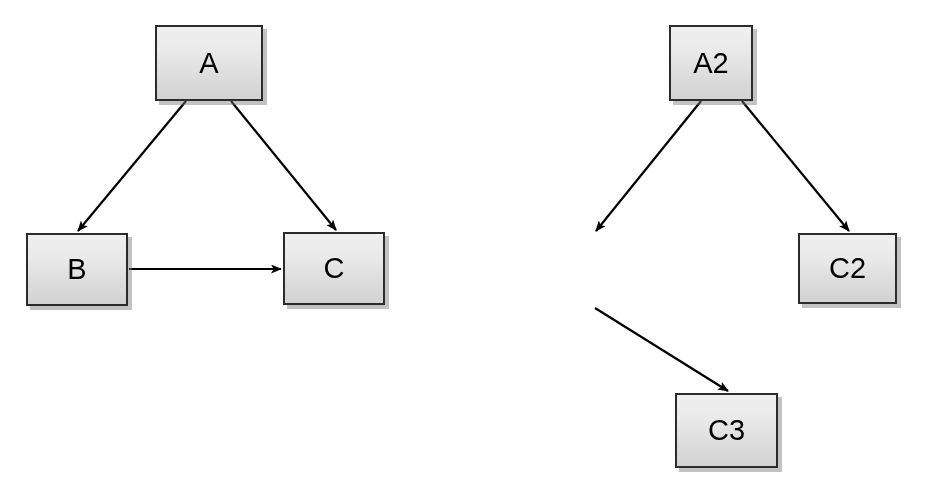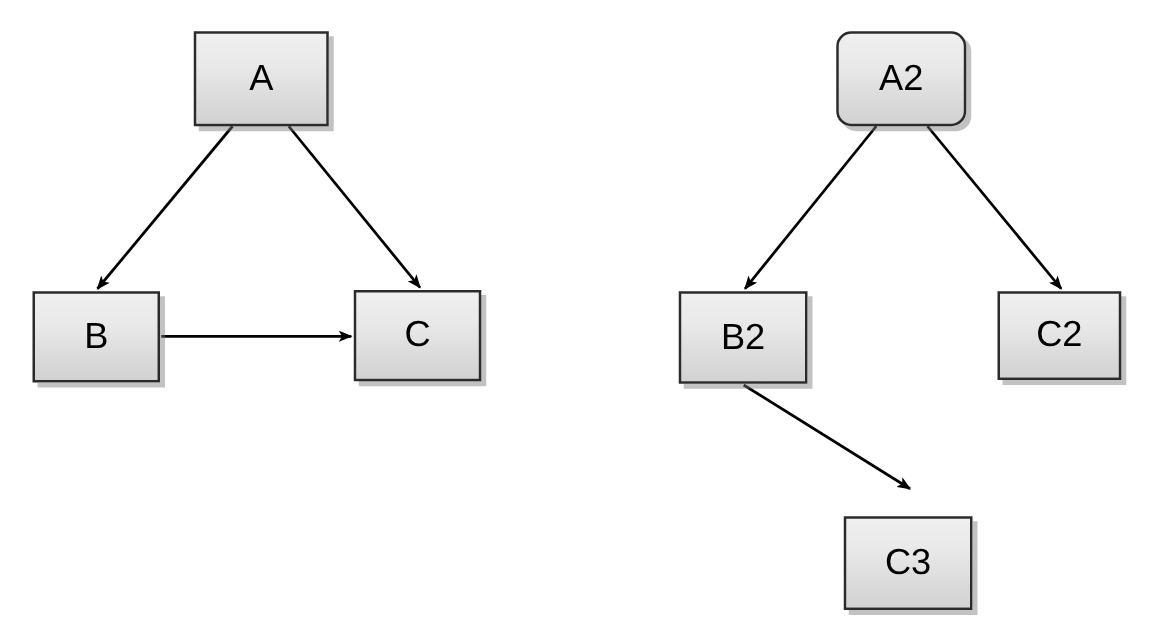--- a/index.html
+++ b/index.html
@@ -73,26 +73,23 @@
 
   <div class="node" style="left: 155px; top: 25px; width: 108px; height: 76px;">
     <span class="node-label">A</span>
   </div>
   <div class="node" style="left: 26px; top: 233px; width: 102px; height: 73px;">
     <span class="node-label">B</span>
   </div>
   <div class="node" style="left: 283px; top: 232px; width: 102px; height: 73px;">
     <span class="node-label">C</span>
   </div>
-  <div class="node" style="left: 669px; top: 25px; width: 104px; height: 76px; border-radius: 12px;">
+  <div class="node" style="left: 669px; top: 25px; width: 84px; height: 76px;">
     <span class="node-label">A2</span>
-  </div>
-  <div class="node" style="left: 543px; top: 233px; width: 103px; height: 74px;">
-    <span class="node-label">B2</span>
   </div>
   <div class="node" style="left: 798px; top: 233px; width: 99px; height: 71px;">
     <span class="node-label">C2</span>
   </div>
-  <div class="node" style="left: 675px; top: 393px; width: 103px; height: 75px; margin-top: 20px;">
+  <div class="node" style="left: 675px; top: 393px; width: 103px; height: 75px;">
     <span class="node-label">C3</span>
   </div>
 
 </div>
 
 </body></html>

